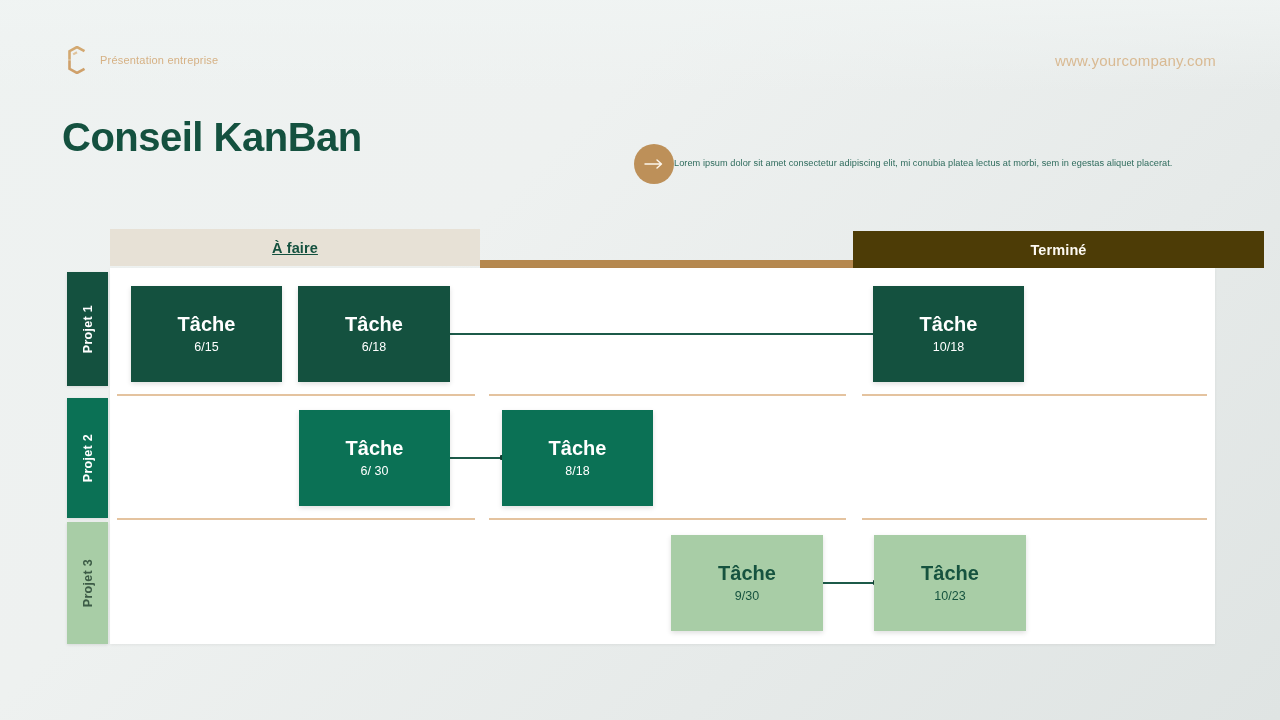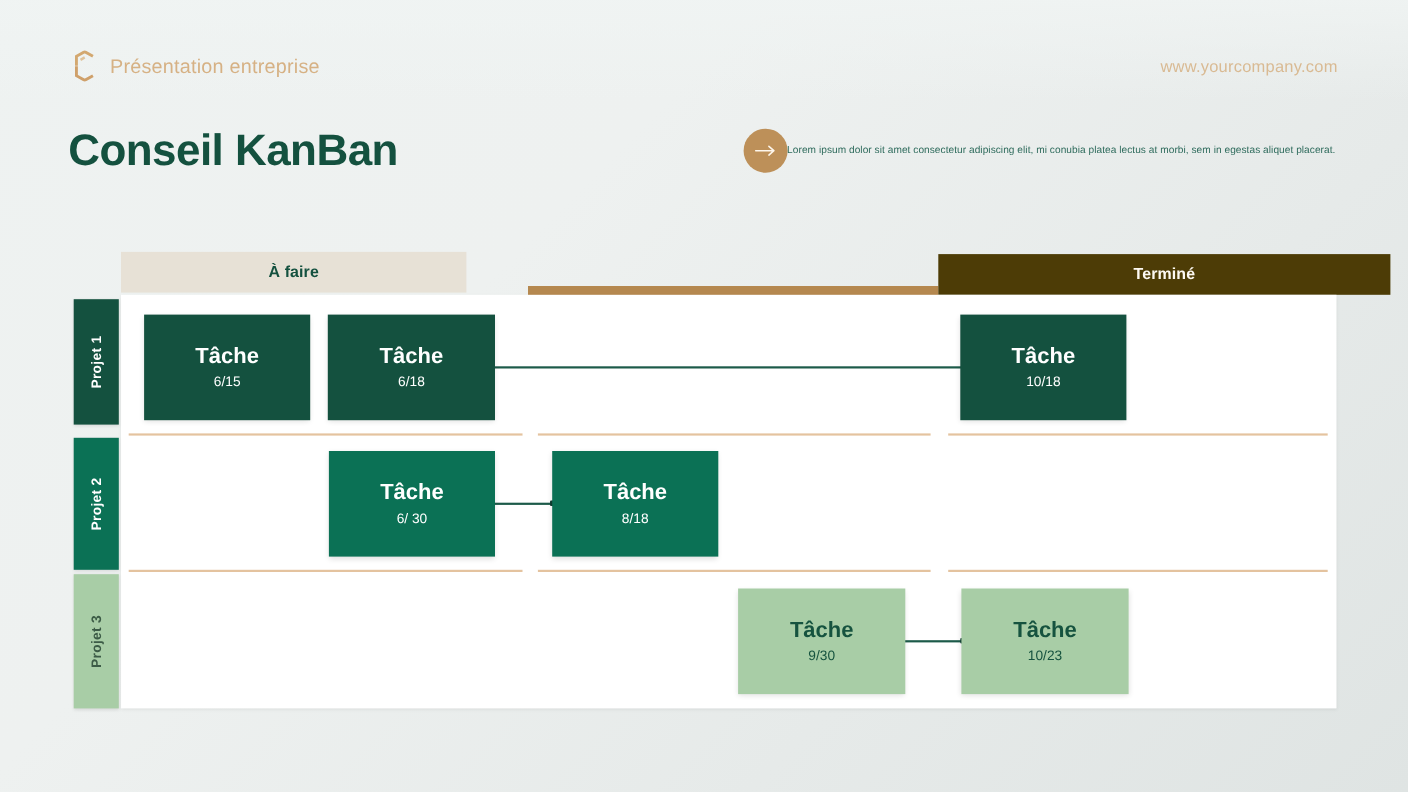--- a/index.html
+++ b/index.html
@@ -16,57 +16,57 @@
   .topbar {
     position:absolute; left:0; top:0; width:1280px; height:92px;
     background: linear-gradient(180deg, rgba(240,244,243,.85) 0%, rgba(240,243,242,0) 100%);
   }
   .brand {
     position:absolute; left:64px; top:46px;
     display:flex; align-items:center; gap:10px;
   }
   .logo-hex { width:26px; height:28px; display:block; }
   .brand-text {
-    font-size:18px; color:#d6b184; letter-spacing:.2px; white-space:nowrap;
+    font-size:11px; color:#d6b184; letter-spacing:.2px; white-space:nowrap;
   }
   .site-url {
     position:absolute; right:64px; top:52px;
     font-size:15px; color:#d9ba93; letter-spacing:.2px; white-space:nowrap;
   }
 
   
   .title {
     position:absolute; left:62px; top:116px;
     font-size:40px; font-weight:bold; color:#14513f;
     letter-spacing:-0.5px; line-height:1.05; white-space:nowrap;
   }
   .desc-row {
-    position:absolute; left:634px; top:117px;
-    display:flex; align-items:center; width:580px;justify-content:flex-end;
+    position:absolute; left:634px; top:144px;
+    display:flex; align-items:center; width:580px;
   }
   .arrow-badge {
     width:40px; height:40px; border-radius:50%;
     background:#bd9059; flex:0 0 40px;
     display:flex; align-items:center; justify-content:center;
   }
   .arrow-badge svg { display:block; }
   .desc-text {
     font-size:9.2px; color:#2e6b5c; line-height:1.45;
     letter-spacing:.05px;
   }
 
   
   .board { position:absolute; left:0; top:0; width:1280px; height:720px; }
 
   .col-head {
     position:absolute; height:37px;
     display:flex; align-items:center; justify-content:center;
     font-size:14.5px; font-weight:bold; letter-spacing:.1px;
   }
-  .col-head.todo  { left:110px; top:229px; width:314px; background:#e7e1d6; color:#14513f; }
+  .col-head.todo  { left:110px; top:229px; width:370px; background:#e7e1d6; color:#14513f;text-decoration:underline; }
   .col-head.doing { left:480px; top:231px; width:373px; background:#b5884f; color:#fdf9f2;margin-top:29px; }
   .col-head.done  { left:853px; top:231px; width:411px; background:#4d3c06; color:#fdf9f2; }
 
   .board-body {
     position:absolute; left:110px; top:268px; width:1105px; height:376px;
     background:#ffffff;
     box-shadow:0 1px 3px rgba(0,0,0,.06);
   }
 
   

